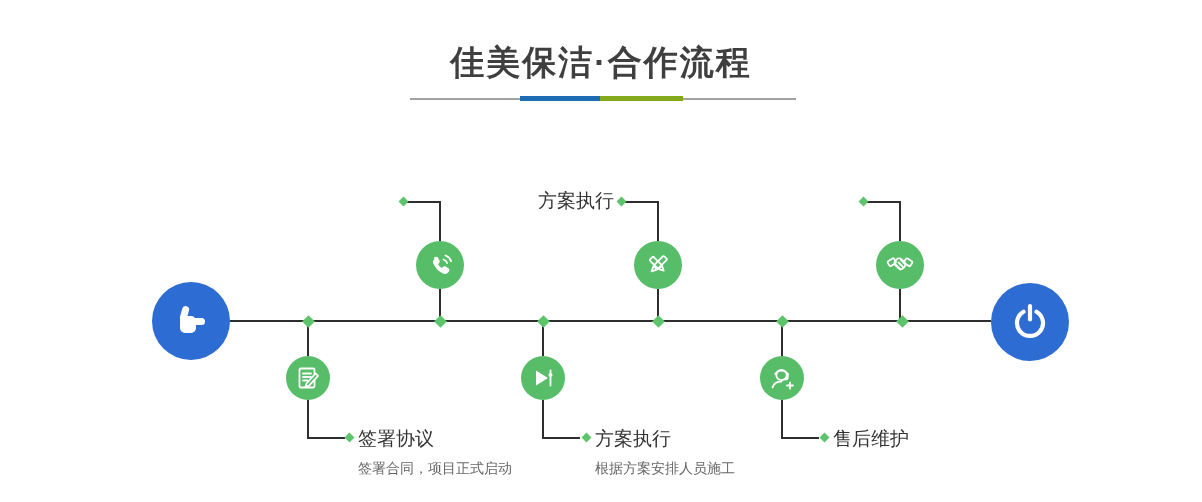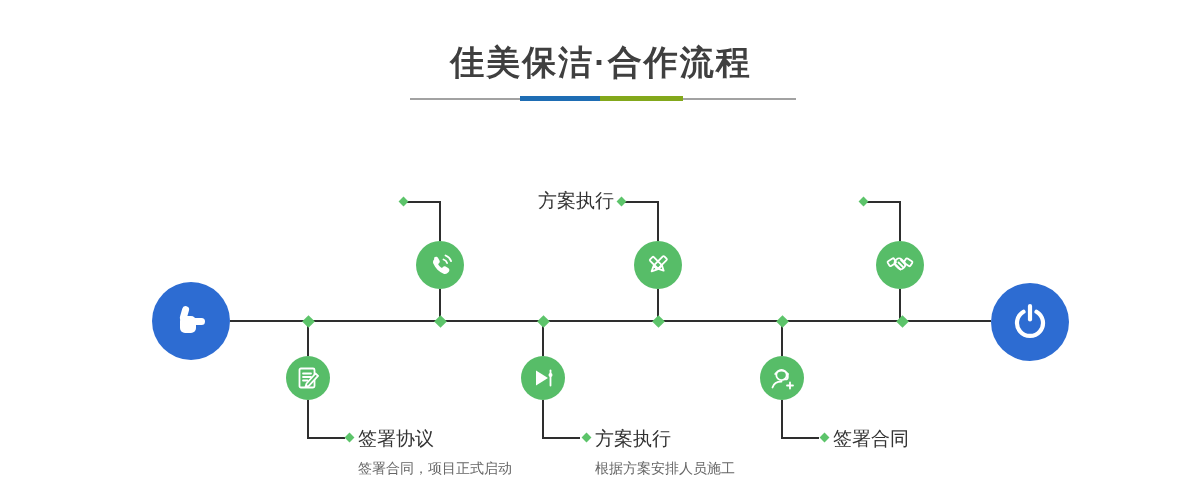--- a/index.html
+++ b/index.html
@@ -200,16 +200,16 @@
 
   <div class="step-text bot" style="left:358px;">
     <div class="step-title">签署协议</div>
     <div class="step-desc">签署合同，项目正式启动</div>
   </div>
   <div class="step-text bot" style="left:595px;">
     <div class="step-title">方案执行</div>
     <div class="step-desc">根据方案安排人员施工</div>
   </div>
   <div class="step-text bot" style="left:833px;">
-    <div class="step-title">签署合同</div>
+    <div class="step-title">售后维护</div>
   </div>
 
 </div>
 
 </body></html>

